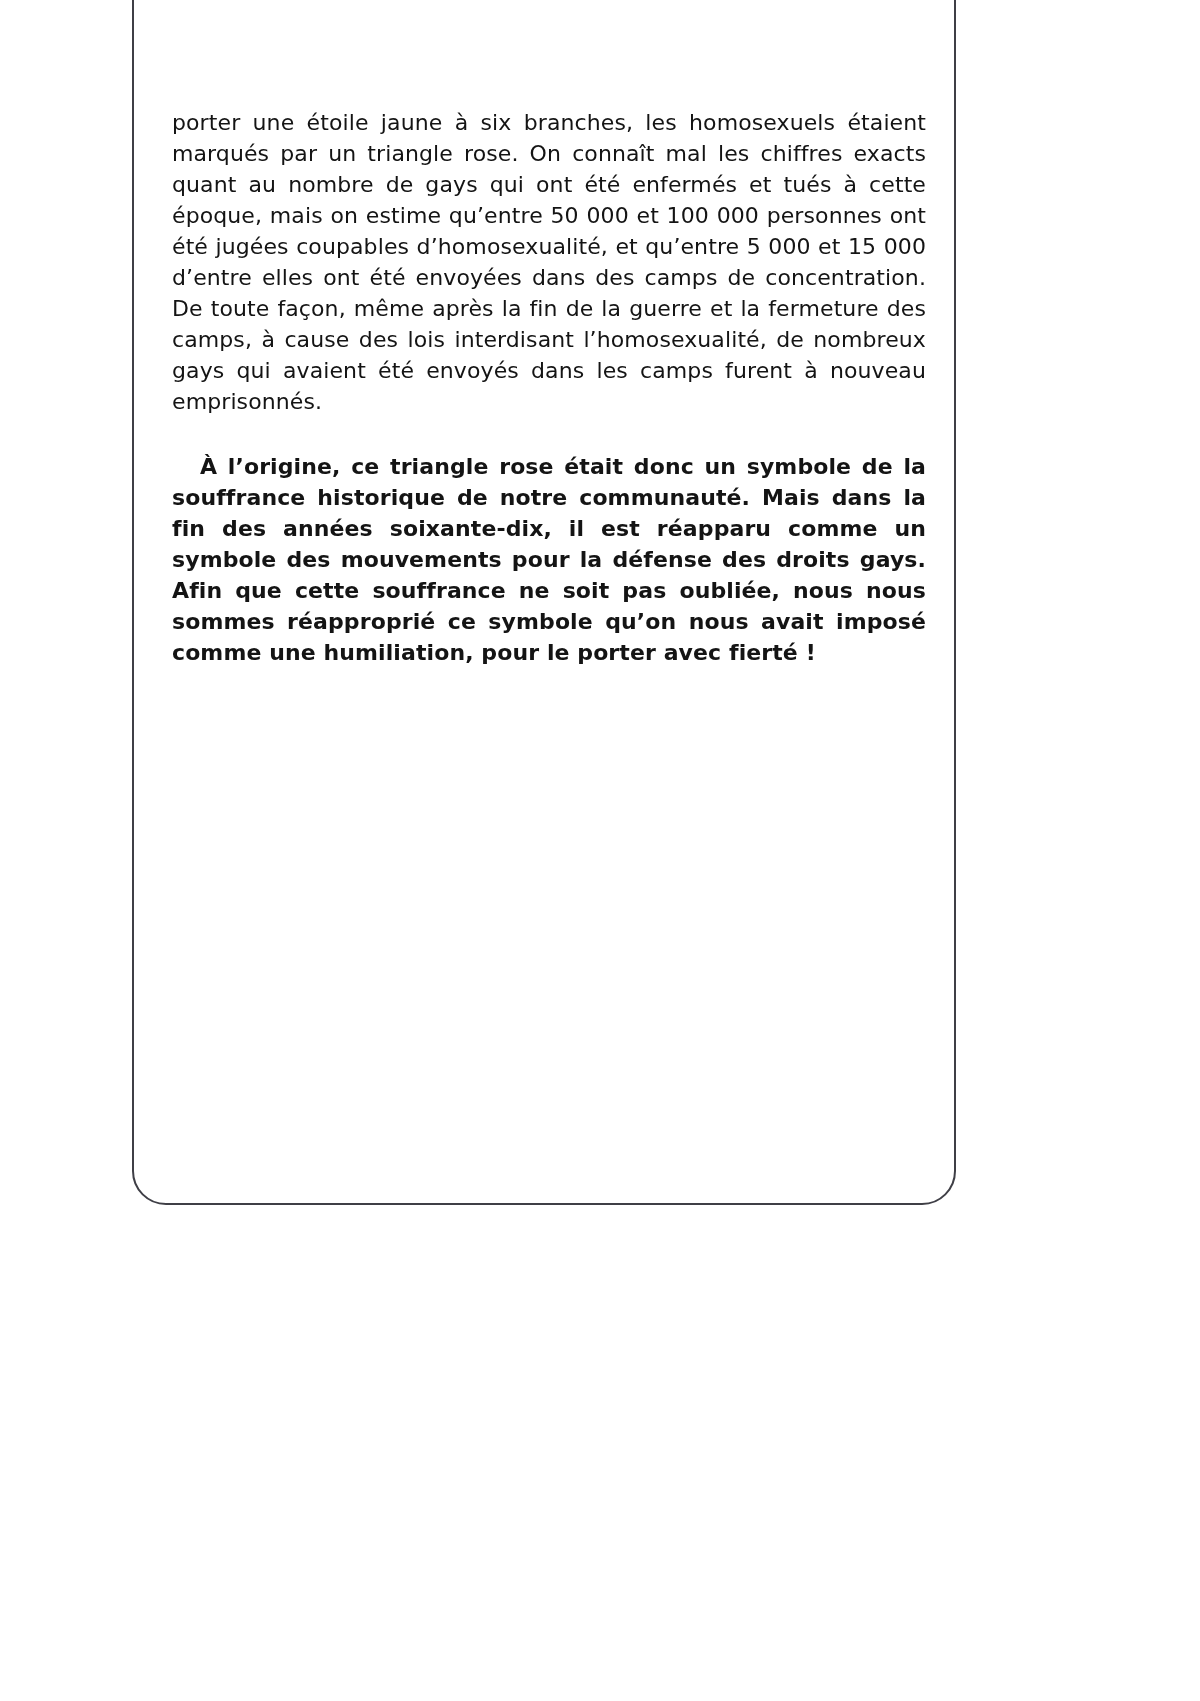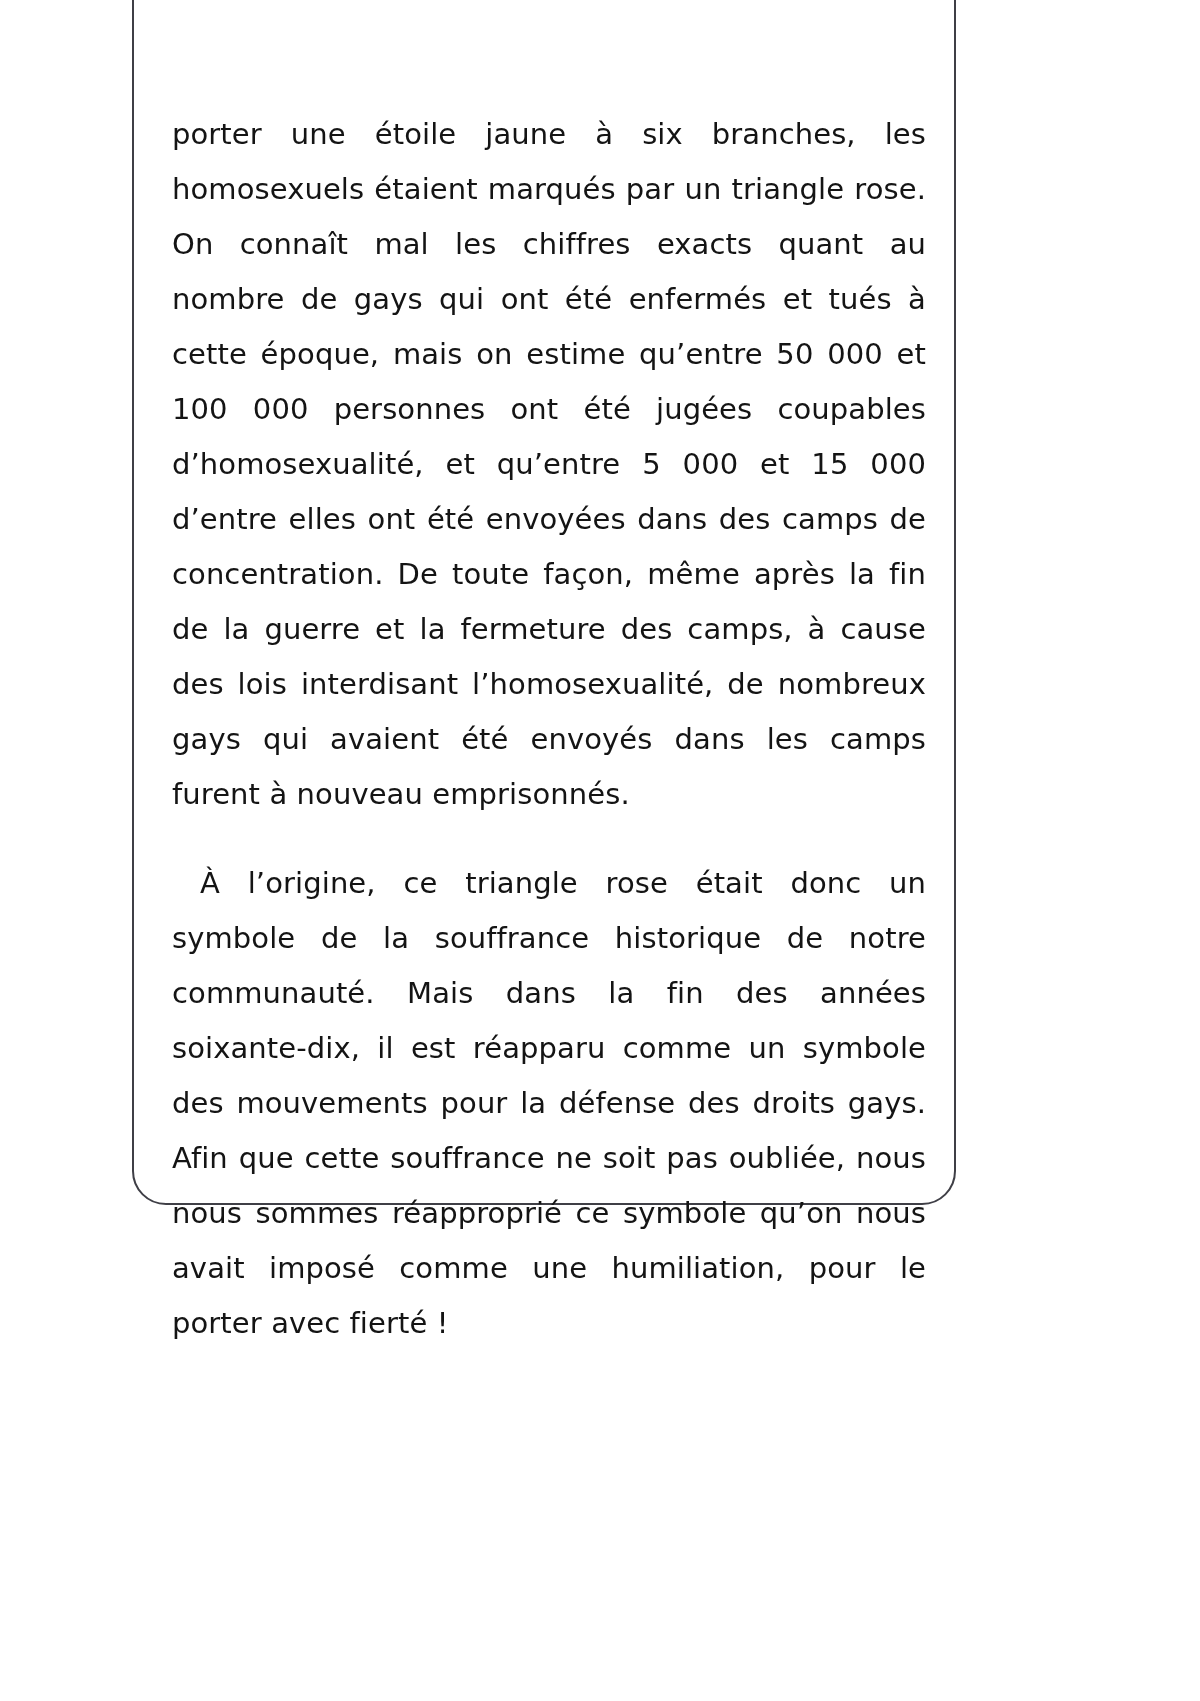--- a/index.html
+++ b/index.html
@@ -26,34 +26,35 @@
     border-radius: 34px;
     box-sizing: border-box;
   }
   .content {
     position: absolute;
     left: 38px;
     top: 145px;
     width: 754px;
   }
   .para {
-    font-size: 29px;
-    line-height: 55px;
+    font-size: 22px;
+    line-height: 31px;
     text-align: justify;
     text-justify: inter-word;
     margin: 0 0 34px 0;
     color: #141414;
     letter-spacing: 0.1px;
     hyphens: none;
   }
   .para.indent {
     text-indent: 28px;
   }
   .para:last-child {
     margin-bottom: 16px;
+    font-weight: bold;
   }
 </style>
 </head>
 <body>
 
 <div class="page">
   <div class="content">
     <p class="para">porter une étoile jaune à six branches, les homosexuels étaient marqués par un triangle rose. On connaît mal les chiffres exacts quant au nombre de gays qui ont été enfermés et tués à cette époque, mais on estime qu’entre 50 000 et 100 000 personnes ont été jugées coupables d’homosexualité, et qu’entre 5 000 et 15 000 d’entre elles ont été envoyées dans des camps de concentration. De toute façon, même après la fin de la guerre et la fermeture des camps, à cause des lois interdisant l’homosexualité, de nombreux gays qui avaient été envoyés dans les camps furent à nouveau emprisonnés.</p>
     <p class="para indent">À l’origine, ce triangle rose était donc un symbole de la souffrance historique de notre communauté. Mais dans la fin des années soixante-dix, il est réapparu comme un symbole des mouvements pour la défense des droits gays. Afin que cette souffrance ne soit pas oubliée, nous nous sommes réapproprié ce symbole qu’on nous avait imposé comme une humiliation, pour le porter avec fierté !</p>
   </div>

